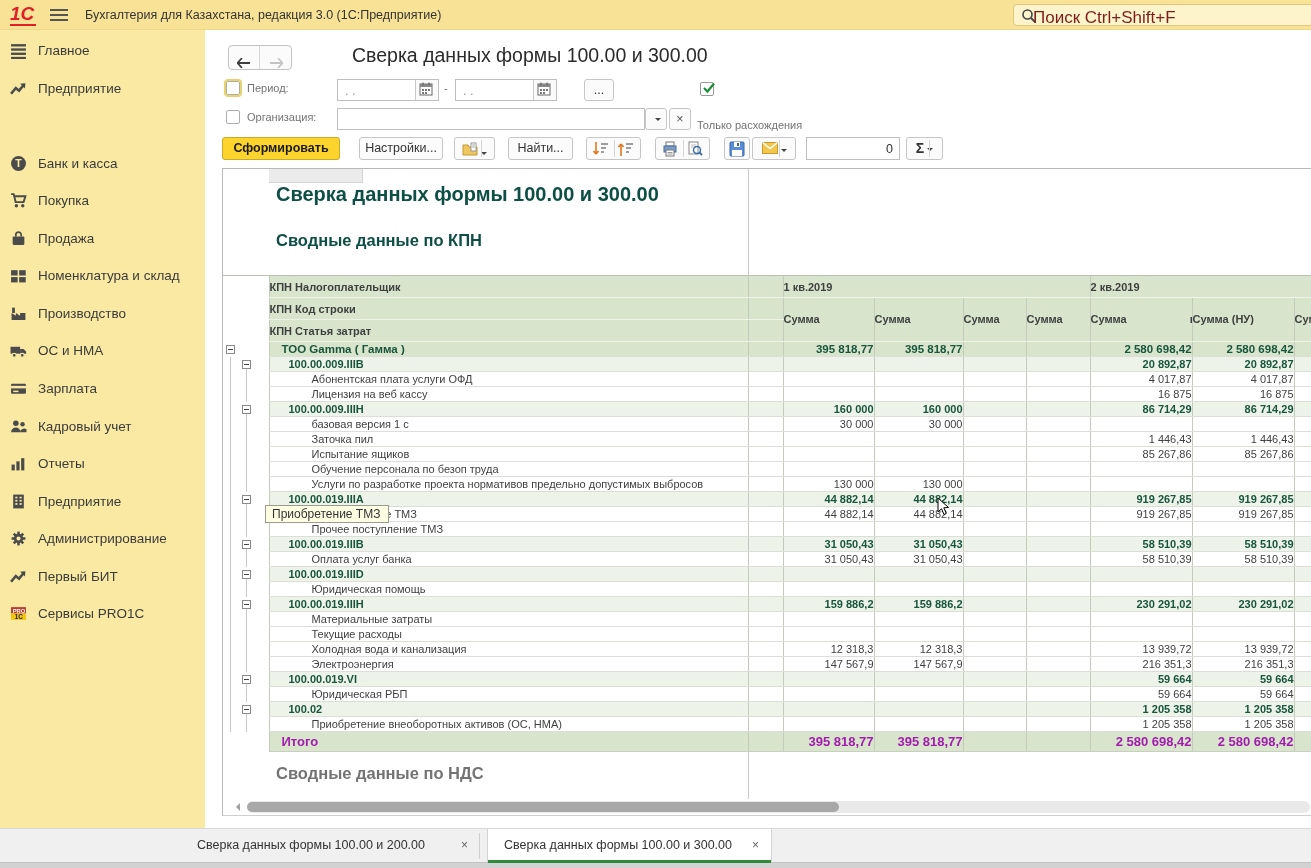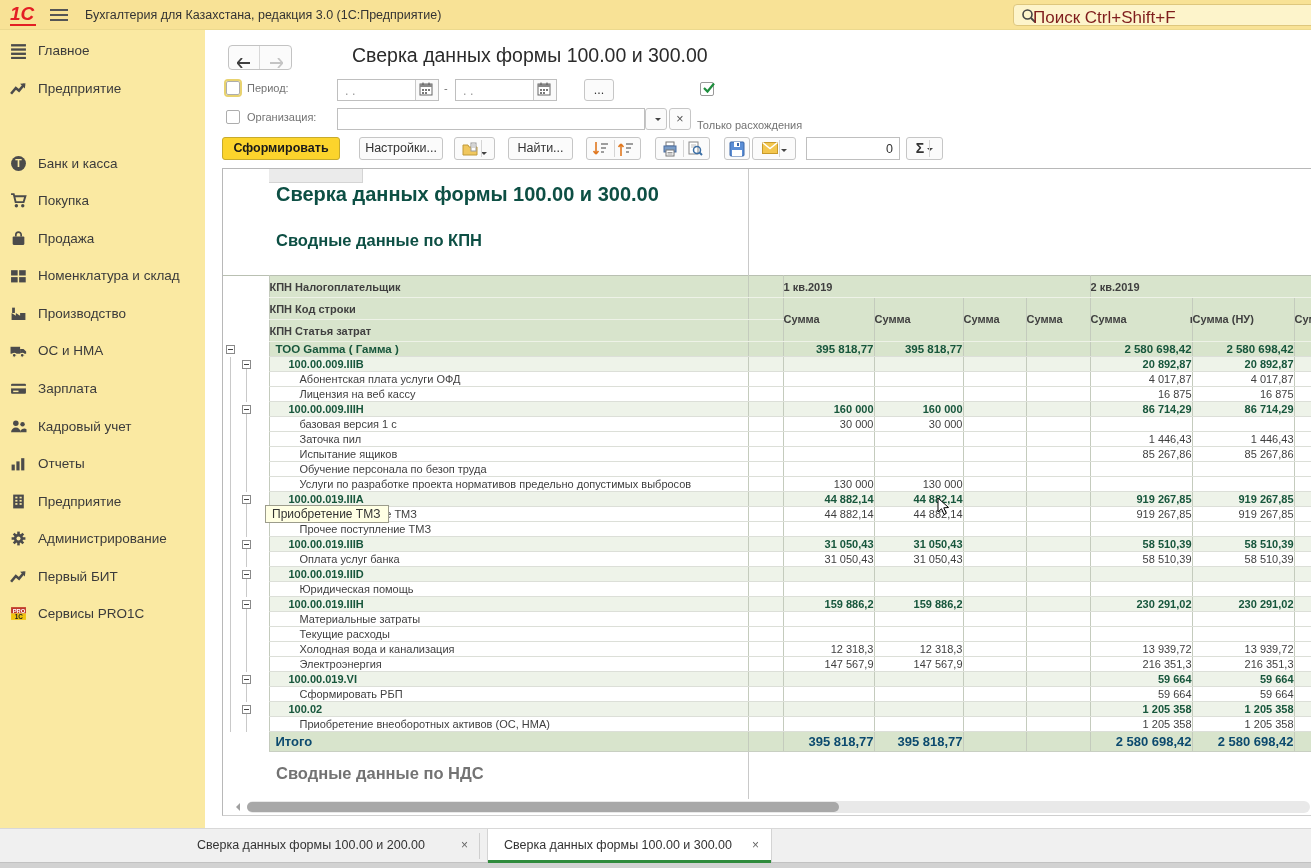--- a/index.html
+++ b/index.html
@@ -64,25 +64,25 @@
 td.chdr.wrap2 { word-spacing:60px; }
 tr.lv0 { background:#d8e4cc; height:15px; }
 tr.lv1 { background:#eef3e9; height:15px; }
 tr.lv2 { background:#fff; height:15px; }
 tr.total { background:#d8e4cc; height:20px; }
 tr.lv0 td, tr.lv1 td, tr.lv2 td { border-bottom:1px solid #dcdfd8; }
 tr.total td { border-bottom:1px solid #c8cfc2; border-top:1px solid #c3cabc; }
 td.lab { border-left:1px solid #c4cbbd; }
 tr.lv0 td.lab, tr.lv0 td.num { font-weight:bold; color:#17563c; font-size:11.5px; }
 tr.lv1 td.lab, tr.lv1 td.num { font-weight:bold; color:#17563c; }
-tr.total td.lab, tr.total td.num { font-weight:bold; color:#0c4a6e; font-size:13px; }
+tr.total td.lab, tr.total td.num { font-weight:bold; color:#a21caf; font-size:13px; }
 td.num { text-align:right; padding-right:5px; }
-td.lab.p0 { padding-left:6px; }
+td.lab.p0 { padding-left:12px; }
 td.lab.p1 { padding-left:19px; }
-td.lab.p2 { padding-left:30px; }
+td.lab.p2 { padding-left:42px; }
 td.lab.p2t { padding-left:48px; }
 .tl0 { position:absolute; left:7px; top:0; bottom:0; width:1px; background:#c9c9c9; }
 .tl1 { position:absolute; left:23px; top:0; bottom:0; width:1px; background:#c9c9c9; }
 .tl1.half { top:8px; }
 .tbox { position:absolute; width:9px; height:9px; border:1px solid #8a8a8a; background:#fff; top:3px; }
 .tbox::after { content:""; position:absolute; left:1px; right:1px; top:3px; height:1px; background:#444; }
 .tbox.b0 { left:3px; }
 .tbox.b1 { left:19px; }
 
 .tooltip { position:absolute; left:42px; top:336px; width:124px; height:18px; background:#ffffe4; border:1px solid #9c9c8c; font-size:12px; color:#333; line-height:16px; padding-left:6px; z-index:5; white-space:nowrap; overflow:hidden; }
@@ -790,21 +790,21 @@
             <td class="num"></td>
             <td class="num">59 664</td>
             <td class="num">59 664</td>
             <td class="num"></td>
           </tr>
           <tr class="lv2">
             <td class="gut">
               <div class="tl0"></div>
               <div class="tl1"></div>
             </td>
-            <td class="lab p2">Сформировать  РБП</td>
+            <td class="lab p2">Юридическая  РБП</td>
             <td class="sp"></td>
             <td class="num"></td>
             <td class="num"></td>
             <td class="num"></td>
             <td class="num"></td>
             <td class="num">59 664</td>
             <td class="num">59 664</td>
             <td class="num"></td>
           </tr>
           <tr class="lv1">

